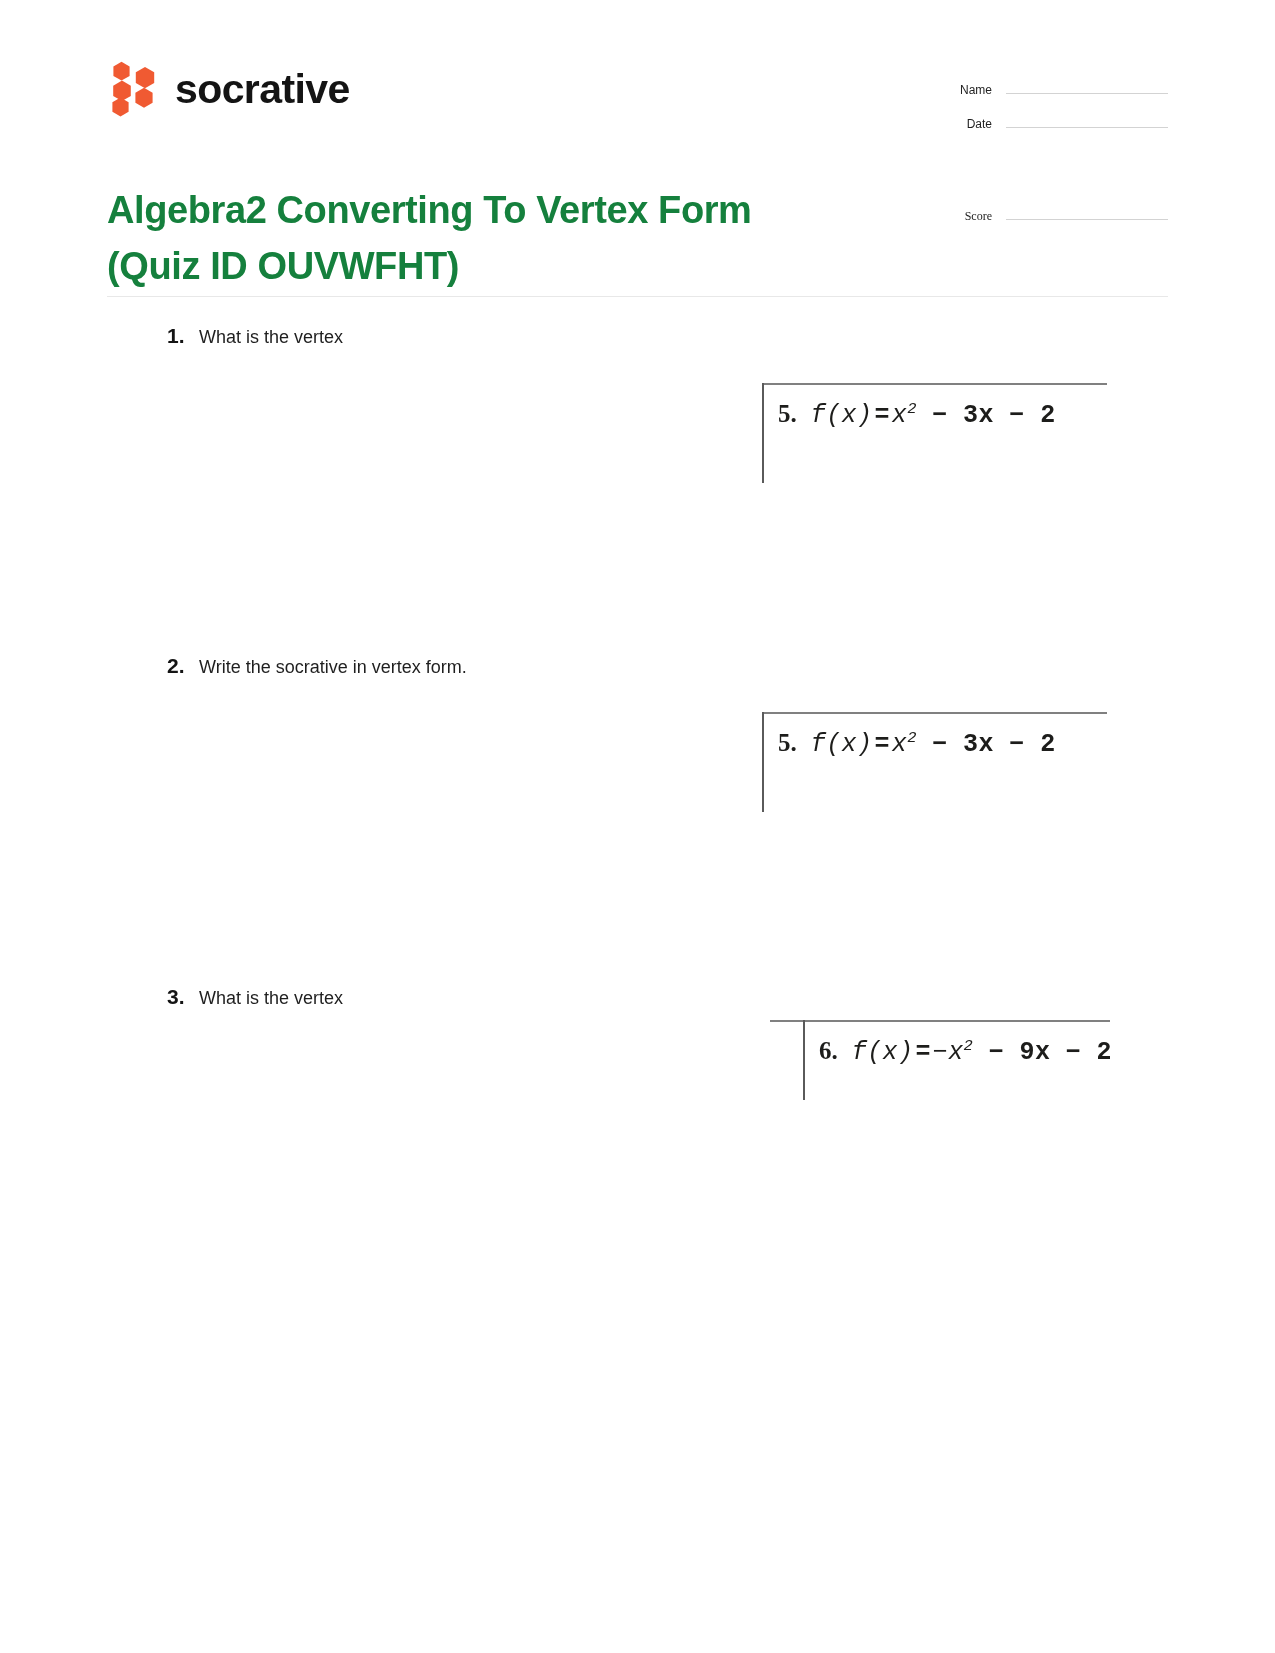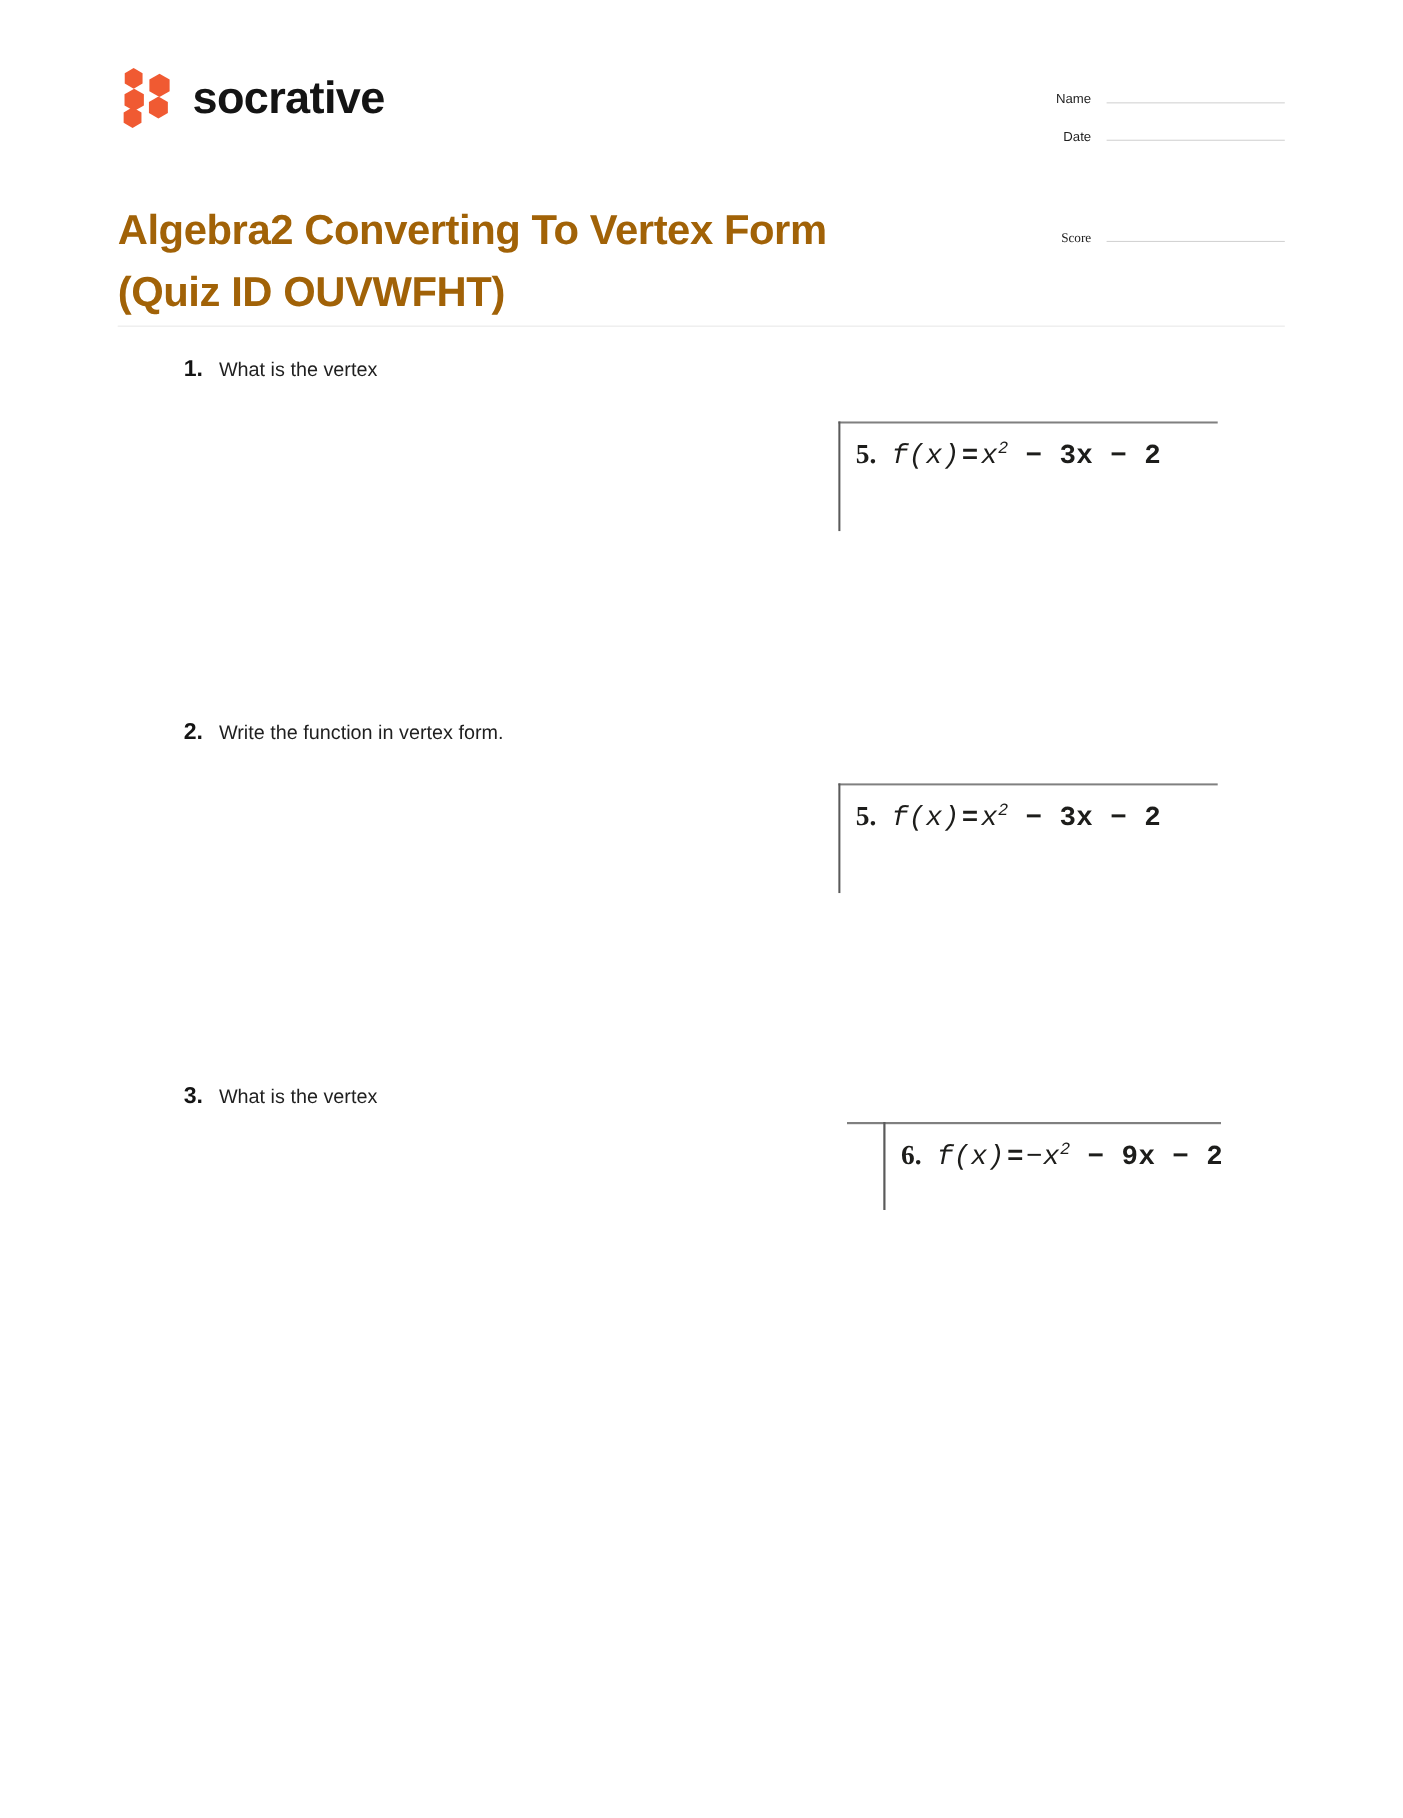--- a/index.html
+++ b/index.html
@@ -55,21 +55,21 @@
 
   .quiz-title {
     position: absolute;
     left: 0;
     top: 103px;
     width: 700px;
     font-size: 38px;
     font-weight: 700;
     line-height: 1.45;
     letter-spacing: -0.4px;
-    color: #a16207;
+    color: #15803d;
   }
 
   
   .meta {
     position: absolute;
     right: 0;
     top: 18px;
     width: 248px;
   }
   .meta-row {
@@ -250,21 +250,21 @@
             <span class="math-idx">5.</span>
             <span class="math-expr"><i>f</i><i>(x)</i><span class="op">=</span><i>x</i><sup>2</sup><b>&nbsp;</b><b>− 3x</b><b>&nbsp;</b><b>− 2</b></span>
           </div>
         </div>
       </div>
     </div>
 
     <div class="question" style="height:331px;">
       <div class="q-head">
         <div class="q-num">2.</div>
-        <div class="q-text">Write the function in vertex form.</div>
+        <div class="q-text">Write the socrative in vertex form.</div>
       </div>
       <div class="math-wrap">
         <div class="math-snip" style="left:762px; top:33px; width:345px; height:100px;">
           <div class="snip-top" style="left:0; right:-40px;"></div>
           <div class="snip-left" style="left:0;"></div>
           <div class="math-line" style="left:16px; top:17px;">
             <span class="math-idx">5.</span>
             <span class="math-expr"><i>f</i><i>(x)</i><span class="op">=</span><i>x</i><sup>2</sup><b>&nbsp;</b><b>− 3x</b><b>&nbsp;</b><b>− 2</b></span>
           </div>
         </div>

